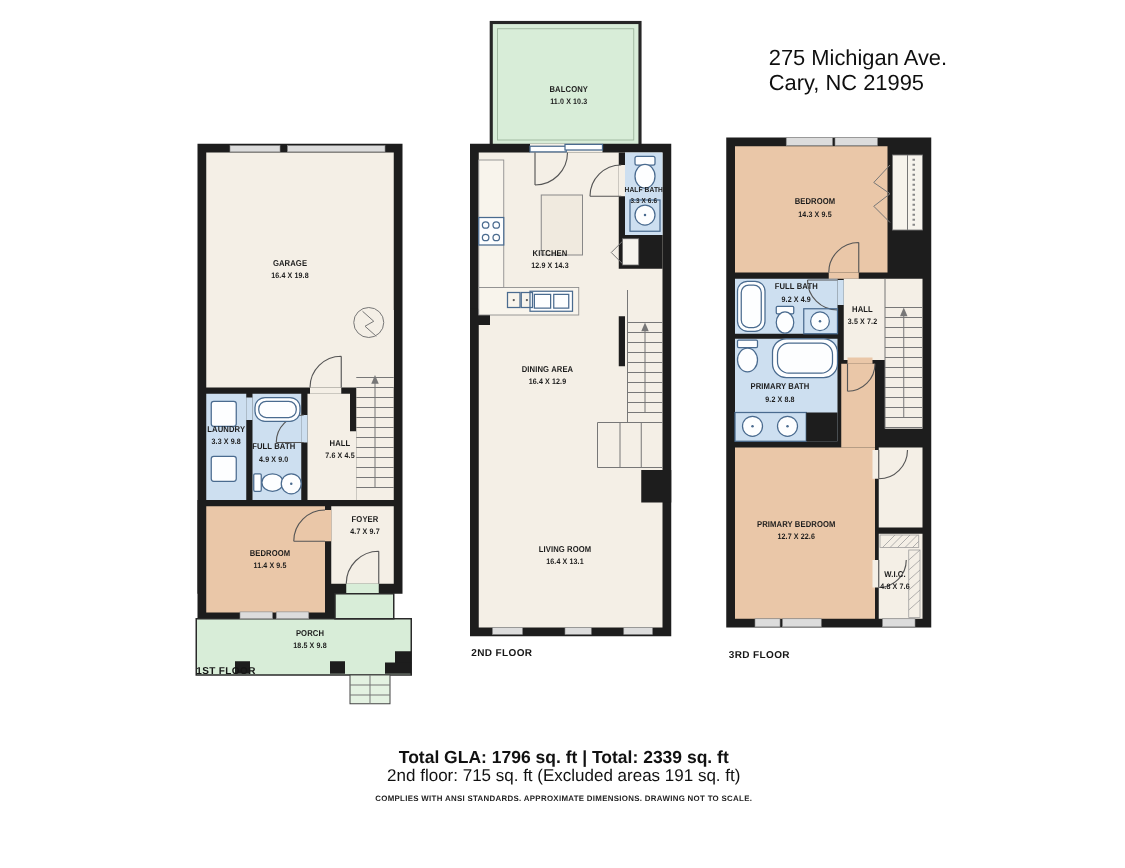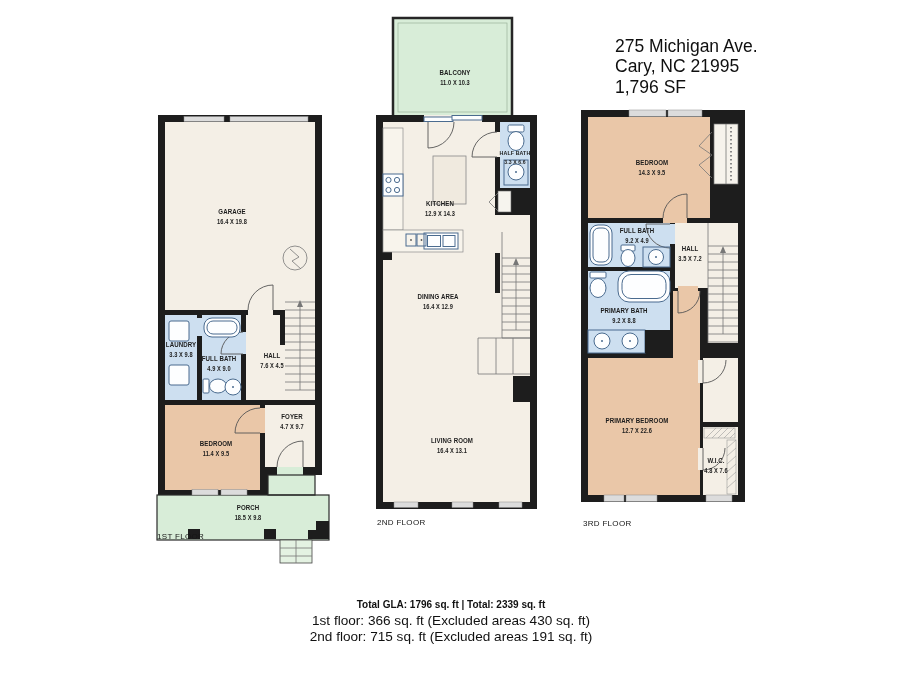--- a/index.html
+++ b/index.html
@@ -18,24 +18,24 @@
   .st{stroke:#777;stroke-width:.8;fill:none;}
   .dr{stroke:#555;stroke-width:.9;fill:none;}
   .hat{stroke:#9a9a9a;stroke-width:.6;fill:none;}
   .pol{fill:none;stroke:#2a2a2a;stroke-width:1.2;}
   .rlabel{position:absolute;transform:translate(-50%,-50%) scaleX(.9);text-align:center;
           font-size:6.8px;font-weight:bold;color:#1c1c1c;line-height:1.45;white-space:nowrap;
           letter-spacing:.1px;}
   .rlabel .d{font-size:6.3px;}
   .rlabel.sm{font-size:5.9px;}
   .rlabel.sm .d{font-size:5.7px;}
-  .flabel{position:absolute;font-size:8px;font-weight:normal;color:#161616;letter-spacing:.3px;}
+  .flabel{position:absolute;font-size:8px;font-weight:bold;color:#161616;letter-spacing:.3px;}
   #address{position:absolute;left:615px;top:36px;font-size:17.5px;color:#0f0f0f;line-height:1.17;}
   #summary{position:absolute;left:151px;top:597px;width:600px;text-align:center;color:#111;}
-  #summary .tot{font-size:10px;font-weight:bold;line-height:16px;}
+  #summary .tot{font-size:14px;font-weight:bold;line-height:16px;}
   #summary .ln{font-size:13.6px;line-height:15.6px;}
   #summary .disc{margin-top:7px;font-size:6.3px;font-weight:bold;letter-spacing:.25px;color:#222;}
   #logo{position:absolute;left:6px;top:646px;font-size:24px;color:#404040;}
 </style>
 </head>
 <body>
 
 <div id="page">
 
 <svg width="900" height="694" viewBox="0 0 900 694">
@@ -263,21 +263,20 @@
       <circle class="fx" cx="630" cy="341" r="8"></circle>
       <circle cx="630" cy="341" r="1" fill="#4a6b8f"></circle>
     </g>
     <rect class="w" x="645" y="330" width="25" height="23"></rect>
   </g>
 </svg>
 
 <div id="address">
   <div>275 Michigan Ave.</div>
   <div>Cary, NC 21995</div>
-  <div>1,796 SF</div>
 </div>
 
 <div class="rlabel" style="left:232px;top:216px">
   <div>GARAGE</div>
       <div class="d">16.4 X 19.8</div>
 </div>
 <div class="rlabel" style="left:181px;top:349px">
   <div>LAUNDRY</div>
       <div class="d">3.3 X 9.8</div>
 </div>
@@ -346,20 +345,19 @@
       <div class="d">12.7 X 22.6</div>
 </div>
 <div class="rlabel" style="left:716px;top:465px">
   <div>W.I.C.</div>
       <div class="d">4.8 X 7.6</div>
 </div>
 <div class="flabel" style="left:583px;top:519px">3RD FLOOR</div>
 
 <div id="summary">
   <div class="tot">Total GLA: 1796 sq. ft | Total: 2339 sq. ft</div>
-  <div class="ln">1st floor: 366 sq. ft (Excluded areas 430 sq. ft)</div>
   <div class="ln">2nd floor: 715 sq. ft (Excluded areas 191 sq. ft)</div>
   <div class="disc">COMPLIES WITH ANSI STANDARDS. APPROXIMATE DIMENSIONS. DRAWING NOT TO SCALE.</div>
 </div>
 
 <div id="logo">DMLS</div>
 
 </div>
 
 </body></html>

